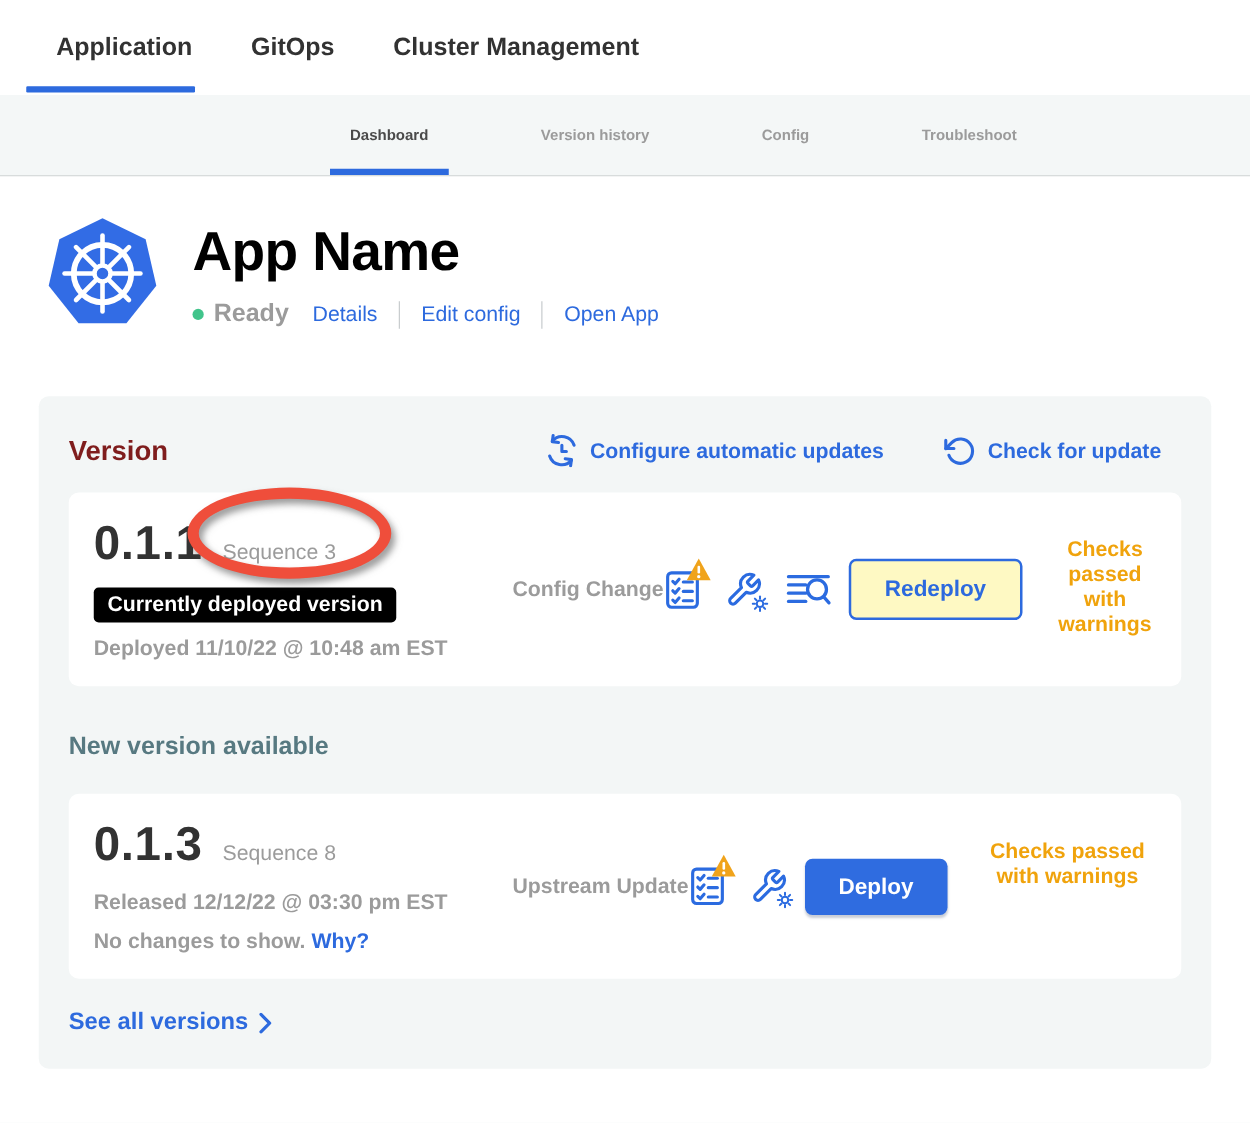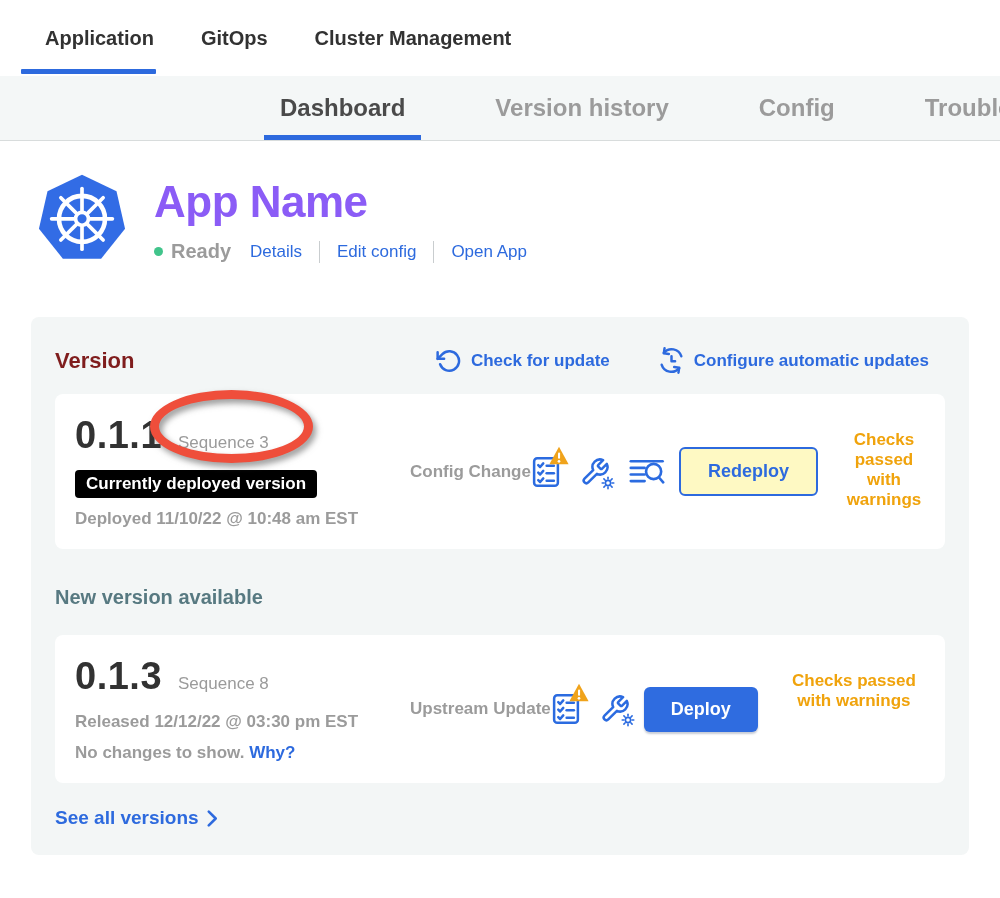--- a/index.html
+++ b/index.html
@@ -10,30 +10,30 @@
   
   .top-nav { height:76px; display:flex; align-items:stretch; padding-left:45px; gap:47px; background:#fff; }
   .top-tab { display:flex; align-items:center; font-size:20px; font-weight:700; color:#323232;
     position:relative; cursor:pointer; }
   .top-tab.active::after { content:""; position:absolute; left:-24px; right:-2px; bottom:2px;
     height:5px; background:#2d6ade; border-radius:1px; }
 
   
   .sub-nav { height:65px; background:#f4f7f7; border-bottom:1px solid #d8dcdc;
     display:flex; align-items:stretch; padding-left:280px; gap:90px; }
-  .sub-tab { display:flex; align-items:center; font-size:24px; font-weight:700; color:#9b9b9b;
+  .sub-tab { display:flex; align-items:center; font-size:12px; font-weight:700; color:#9b9b9b;
     position:relative; cursor:pointer; white-space:nowrap; }
   .sub-tab.active { color:#4a4a4a; }
   .sub-tab.active::after { content:""; position:absolute; left:-16px; right:-16px; bottom:0;
     height:5px; background:#2d6ade; }
 
   
   .app-header { display:flex; gap:26px; padding:30px 0 0 36px; }
   .k8s-logo { width:92px; height:92px; flex:0 0 auto; }
-  .app-title { font-size:44px; font-weight:700; color:#8b5cf6; margin-top:6px; letter-spacing:-0.5px; }
+  .app-title { font-size:44px; font-weight:700; color:#000000; margin-top:6px; letter-spacing:-0.5px; }
   .app-status-row { display:flex; align-items:center; margin-top:13px; }
   .status-dot { width:9px; height:9px; border-radius:50%; background:#41c48b; margin-right:8px; }
   .status-label { font-size:20px; font-weight:700; color:#9b9b9b; margin-right:19px; }
   .hdr-link { font-size:17px; font-weight:400; color:#2d6ade; cursor:pointer; text-decoration:none;text-align:center; }
   .hdr-divider { width:1px; height:22px; background:#c9cdcf; margin:0 17px; }
 
   
   .version-panel { margin:54px 31px 0 31px; background:#f3f6f6; border-radius:8px;
     padding:30px 24px 26px 24px; }
   .panel-head { display:flex; align-items:center; justify-content:space-between; padding-right:16px; }
@@ -131,38 +131,38 @@
     </div>
   </div>
 
   <div class="version-panel">
 
     <div class="panel-head">
       <div class="panel-title">Version</div>
       <div class="panel-actions">
         <div class="panel-action">
           <span>
-            <svg viewBox="0 0 24 24" width="26" height="26" fill="none" stroke="#2d6ade" stroke-width="2.3" stroke-linecap="round" stroke-linejoin="round">
-              <polyline points="1.5 4 1.5 10 7.5 10"></polyline>
-              <path d="M3.8 15a9 9 0 1 0 2.1-9.4L1.5 10"></path>
-            </svg>
-          </span>
-          <span>Check for update</span>
-        </div>
-        <div class="panel-action">
-          <span>
             <svg viewBox="0 0 24 24" width="27" height="27" fill="none" stroke="#2d6ade" stroke-width="2.2" stroke-linecap="round" stroke-linejoin="round">
               <path d="M20.7 8.2A9 9 0 0 0 5.2 5.2"></path>
               <polyline points="5.8 1.2 5.2 5.6 9.6 6.2"></polyline>
               <path d="M3.3 15.8A9 9 0 0 0 18.8 18.8"></path>
               <polyline points="18.2 22.8 18.8 18.4 14.4 17.8"></polyline>
               <path d="M12 8.2 V12.6 H15.2"></path>
             </svg>
           </span>
           <span>Configure automatic updates</span>
+        </div>
+        <div class="panel-action">
+          <span>
+            <svg viewBox="0 0 24 24" width="26" height="26" fill="none" stroke="#2d6ade" stroke-width="2.3" stroke-linecap="round" stroke-linejoin="round">
+              <polyline points="1.5 4 1.5 10 7.5 10"></polyline>
+              <path d="M3.8 15a9 9 0 1 0 2.1-9.4L1.5 10"></path>
+            </svg>
+          </span>
+          <span>Check for update</span>
         </div>
       </div>
     </div>
 
     
     <div class="version-card">
       <div class="card-left">
         <div class="version-row">
           <span class="version-number">0.1.1</span>
           <span class="sequence-label">Sequence 3</span>

